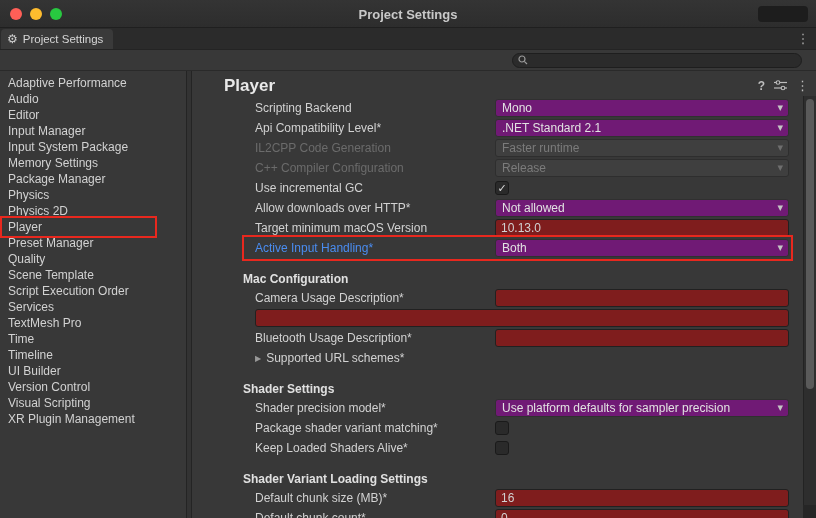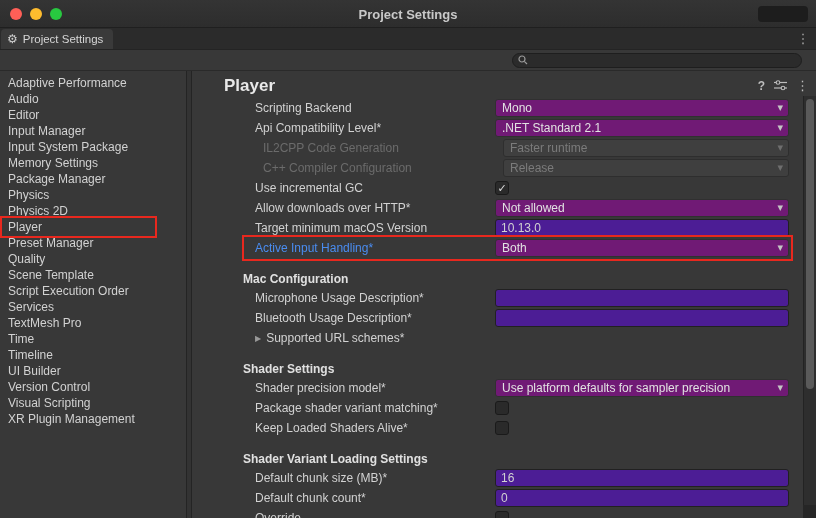--- a/index.html
+++ b/index.html
@@ -94,21 +94,21 @@
   .help-icon { font-size:12px; font-weight:bold; }
   .preset-icon svg { display:block; }
   .kebab-icon { font-size:13px; }
 
   .rows { margin-right:13px; padding-top:2px; }
   .row {
     display:flex; align-items:center; height:20px; padding-left:37px;
     position:relative;
   }
   .row .label { width:240px; flex:none; color:#d2d2d2; white-space:nowrap; overflow:hidden; }
-  .row .label.disabled { color:#6b6b6b;margin-left:8px; }
+  .row .label.disabled { color:#6b6b6b; }
   .row .label.accent { color:var(--accent,#4a8cf0); }
   .row .fieldarea { flex:1; margin-right:14px; display:flex; align-items:center; }
   .row.highlighted::after {
     content:''; position:absolute; left:24px; right:10px; top:-3px; bottom:-3px;
     border:2px solid var(--annotation,#e8281e); pointer-events:none;
   }
   .section {
     height:18px; line-height:18px; margin-top:12px; padding-left:25px;
     font-weight:bold; color:#e0e0e0; white-space:nowrap;
   }
@@ -119,21 +119,21 @@
     border-radius:3px; position:relative; display:flex; align-items:center;
     padding:0 16px 0 6px; cursor:default;
   }
   .dropdown .ddval { font-size:12px; color:#e2e2e2; white-space:nowrap; overflow:hidden; }
   .dropdown .caret { position:absolute; right:5px; top:1px; color:#c4c4c4; font-size:11px; }
   .dropdown.disabled { background:#3f3f3f; border-color:#2e2e2e; }
   .dropdown.disabled .ddval { color:#7b7b7b; }
   .dropdown.disabled .caret { color:#6e6e6e; }
 
   .textfield {
-    width:100%; height:18px; background:#4c1d95; border:1px solid #212121;
+    width:100%; height:18px; background:#7f1d1d; border:1px solid #212121;
     border-radius:3px; padding:0 5px; line-height:16px; color:#d2d2d2;
     font-size:12px; white-space:nowrap; overflow:hidden;
   }
 
   .checkbox {
     width:14px; height:14px; background:#2a2a2a; border:1px solid #1a1a1a;
     border-radius:3px; color:#dcdcdc; font-size:11px; line-height:12px;
     text-align:center; cursor:default;
   }
 
@@ -290,21 +290,26 @@
             <span class="label accent">Active Input Handling*</span>
             <div class="fieldarea">
               <div class="dropdown">
                 <span class="ddval">Both</span>
                 <span class="caret">▾</span>
               </div>
             </div>
           </div>
           <div class="section">Mac Configuration</div>
           <div class="row">
-            <span class="label">Microphone Usage Description*</span>
+            <span class="label">Camera Usage Description*</span>
+            <div class="fieldarea">
+              <div class="textfield"></div>
+            </div>
+          </div>
+          <div class="row">
             <div class="fieldarea">
               <div class="textfield"></div>
             </div>
           </div>
           <div class="row">
             <span class="label">Bluetooth Usage Description*</span>
             <div class="fieldarea">
               <div class="textfield"></div>
             </div>
           </div>

